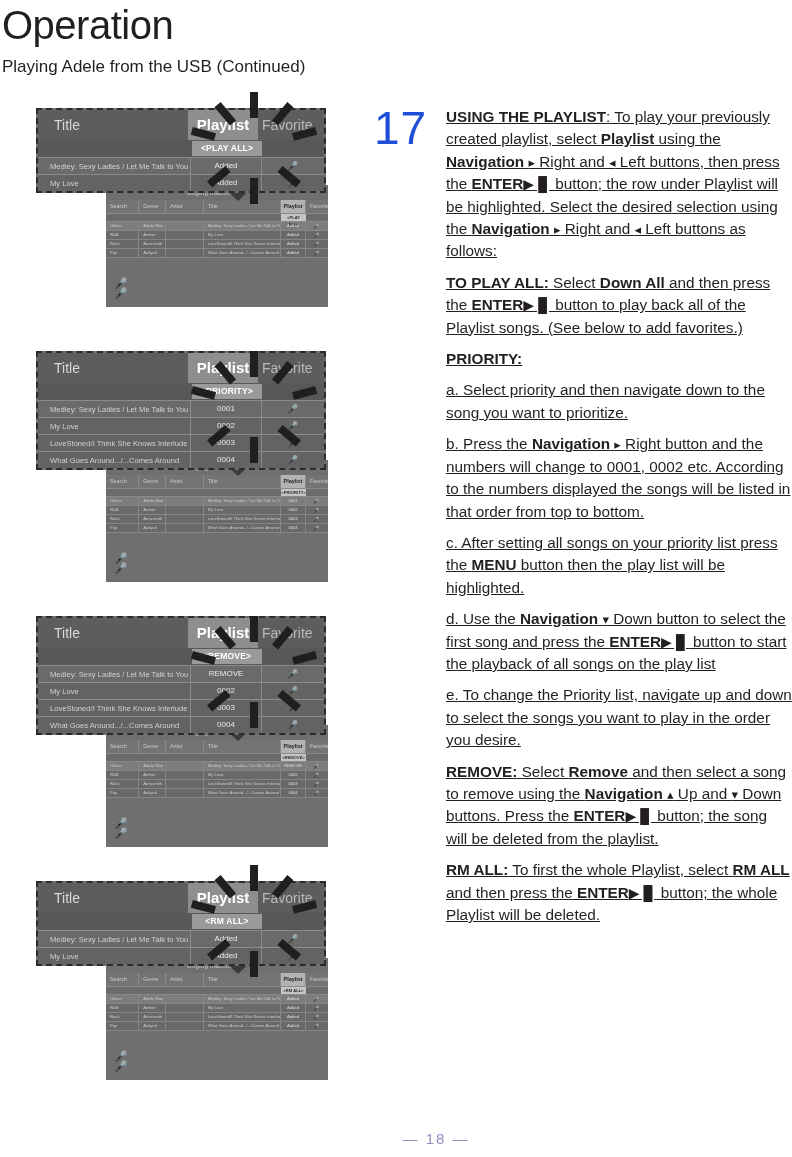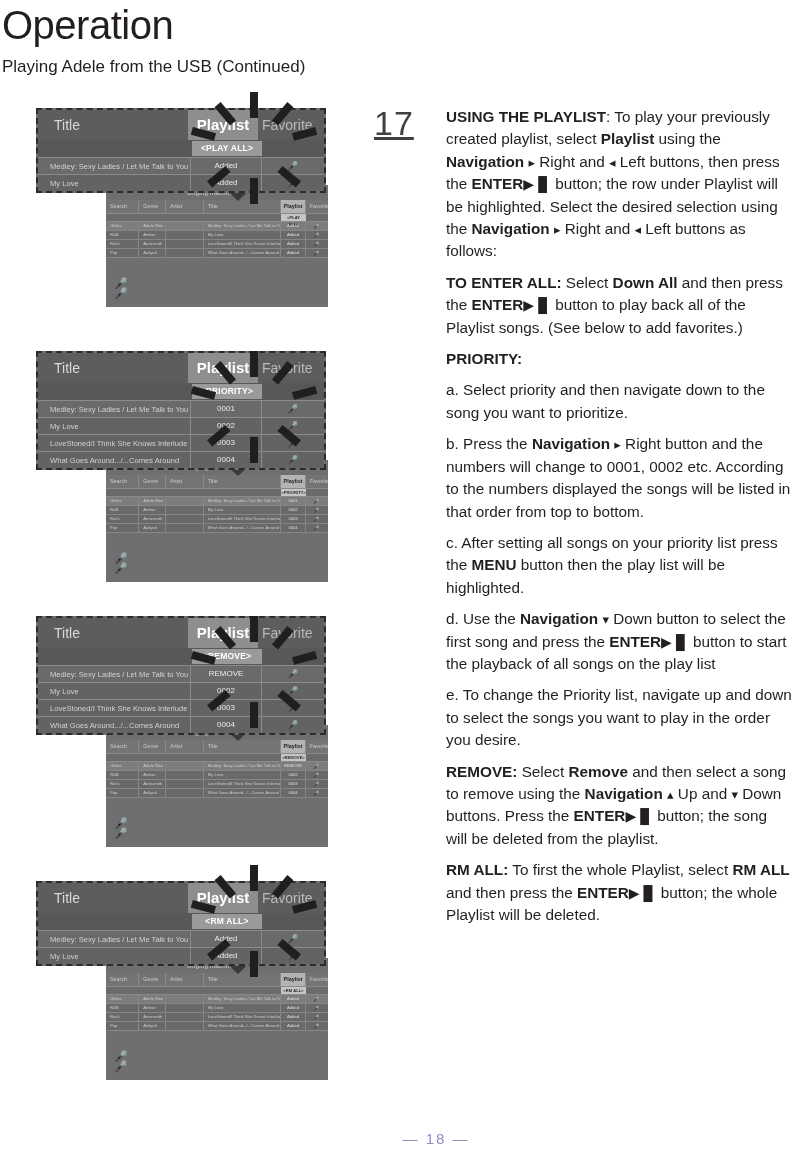--- a/index.html
+++ b/index.html
@@ -22,24 +22,24 @@
     font-size:17px;font-weight:400;margin:0;padding:11px 0 0 2px;color:#231f20;
   }
 
   
   #left-col{position:absolute;left:36px;top:108px;width:300px;}
   #right-col{position:absolute;left:374px;top:106px;width:418px;}
 
   
   .step-row{display:flex;align-items:flex-start;}
   .step-num{
-    font-size:34px;font-weight:300;color:#404040;
-    width:72px;flex:0 0 72px;line-height:0.95;padding-top:1px;letter-spacing:1px;text-decoration:underline;
-  }
-  .step-body{flex:1 1 auto;}
+    font-size:46px;font-weight:300;color:#1d4ed8;
+    width:72px;flex:0 0 72px;line-height:0.95;padding-top:1px;letter-spacing:1px;
+  }
+  .step-body{flex:1 1 auto;text-decoration:underline;}
   .para{
     font-size:15.3px;line-height:1.465;margin:0 0 9px 0;color:#231f20;
     text-align:left;
   }
   .para:last-child{margin-bottom:0;}
   .b{font-weight:700;}
   .glyph{font-size:13px;letter-spacing:0px;display:inline;}
   .ent{white-space:nowrap;}
   .pp{letter-spacing:-1px;font-size:14px;}
 
@@ -582,21 +582,21 @@
         </div>
       </div>
     </div>
   </div>
 
 <div id="right-col">
   <div class="step-row">
     <div class="step-num">17</div>
     <div class="step-body" id="step-body">
         <p class="para"><span class="b">USING THE PLAYLIST</span><span>: To play your previously created playlist, select </span><span class="b">Playlist</span><span> using the </span><span class="b">Navigation</span><span> </span><span class="glyph">▸</span><span> Right and </span><span class="glyph">◂</span><span> Left buttons, then press the </span><span class="b">ENTER</span><span class="glyph pp ent">▶▐▌</span><span> button; the row under Playlist will be highlighted. Select the desired selection using the </span><span class="b">Navigation</span><span> </span><span class="glyph">▸</span><span> Right and </span><span class="glyph">◂</span><span> Left buttons as follows:</span></p>
-        <p class="para"><span class="b">TO ENTER ALL:</span><span> Select </span><span class="b">Down All</span><span> and then press the </span><span class="b">ENTER</span><span class="glyph pp ent">▶▐▌</span><span> button to play back all of the Playlist songs. (See below to add favorites.)</span></p>
+        <p class="para"><span class="b">TO PLAY ALL:</span><span> Select </span><span class="b">Down All</span><span> and then press the </span><span class="b">ENTER</span><span class="glyph pp ent">▶▐▌</span><span> button to play back all of the Playlist songs. (See below to add favorites.)</span></p>
         <p class="para"><span class="b">PRIORITY:</span></p>
         <p class="para"><span>a. Select priority and then navigate down to the song you want to prioritize.</span></p>
         <p class="para"><span>b. Press the </span><span class="b">Navigation</span><span> </span><span class="glyph">▸</span><span> Right button and the numbers will change to 0001, 0002 etc. According to the numbers displayed the songs will be listed in that order from top to bottom.</span></p>
         <p class="para"><span>c.  After setting all songs on your priority list press the </span><span class="b">MENU</span><span> button then the play list will be highlighted.</span></p>
         <p class="para"><span>d. Use the </span><span class="b">Navigation</span><span> </span><span class="glyph">▾</span><span> Down button to select the first song and press the </span><span class="b">ENTER</span><span class="glyph pp ent">▶▐▌</span><span> button to start the playback of all songs on the play list</span></p>
         <p class="para"><span>e. To change the Priority list, navigate up and down to select the songs you want to play in the order you desire.</span></p>
         <p class="para"><span class="b">REMOVE:</span><span> Select </span><span class="b">Remove</span><span> and then select a song to remove using the </span><span class="b">Navigation</span><span> </span><span class="glyph">▴</span><span> Up and </span><span class="glyph">▾</span><span> Down buttons. Press the </span><span class="b">ENTER</span><span class="glyph pp ent">▶▐▌</span><span>  button; the song will be deleted from the playlist.</span></p>
         <p class="para"><span class="b">RM ALL:</span><span> To first the whole Playlist, select </span><span class="b">RM ALL</span><span> and then press the </span><span class="b">ENTER</span><span class="glyph pp ent">▶▐▌</span><span> button; the whole Playlist will be deleted.</span></p>
       </div>
   </div>

